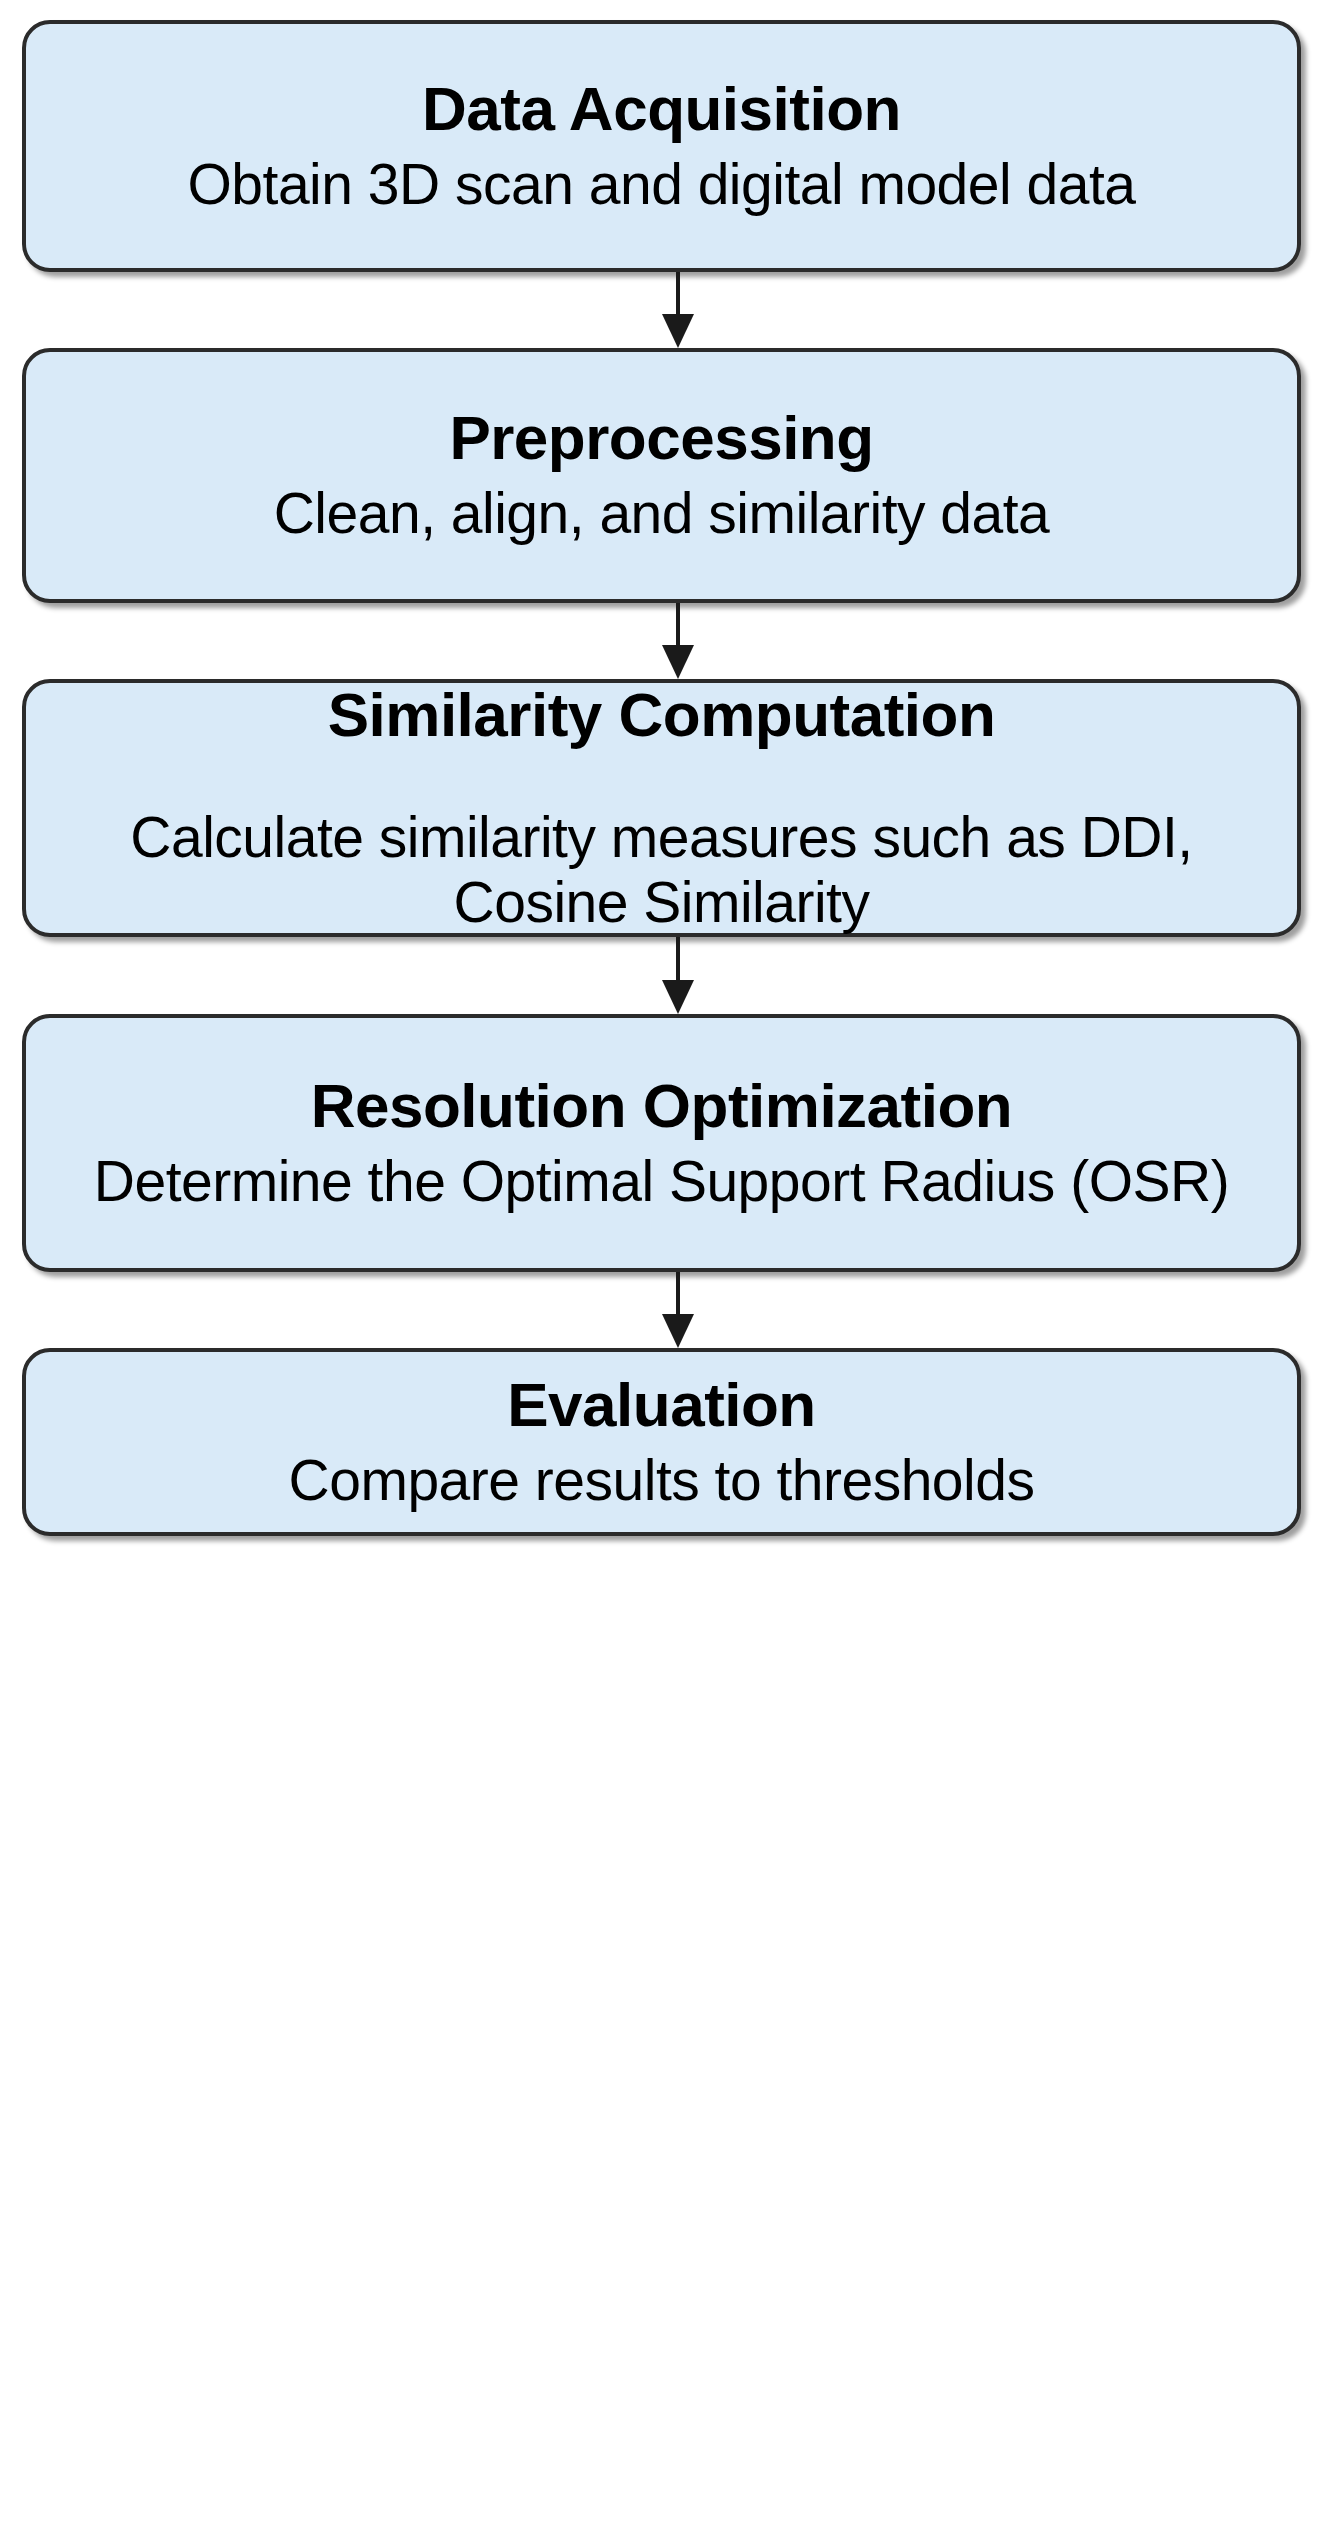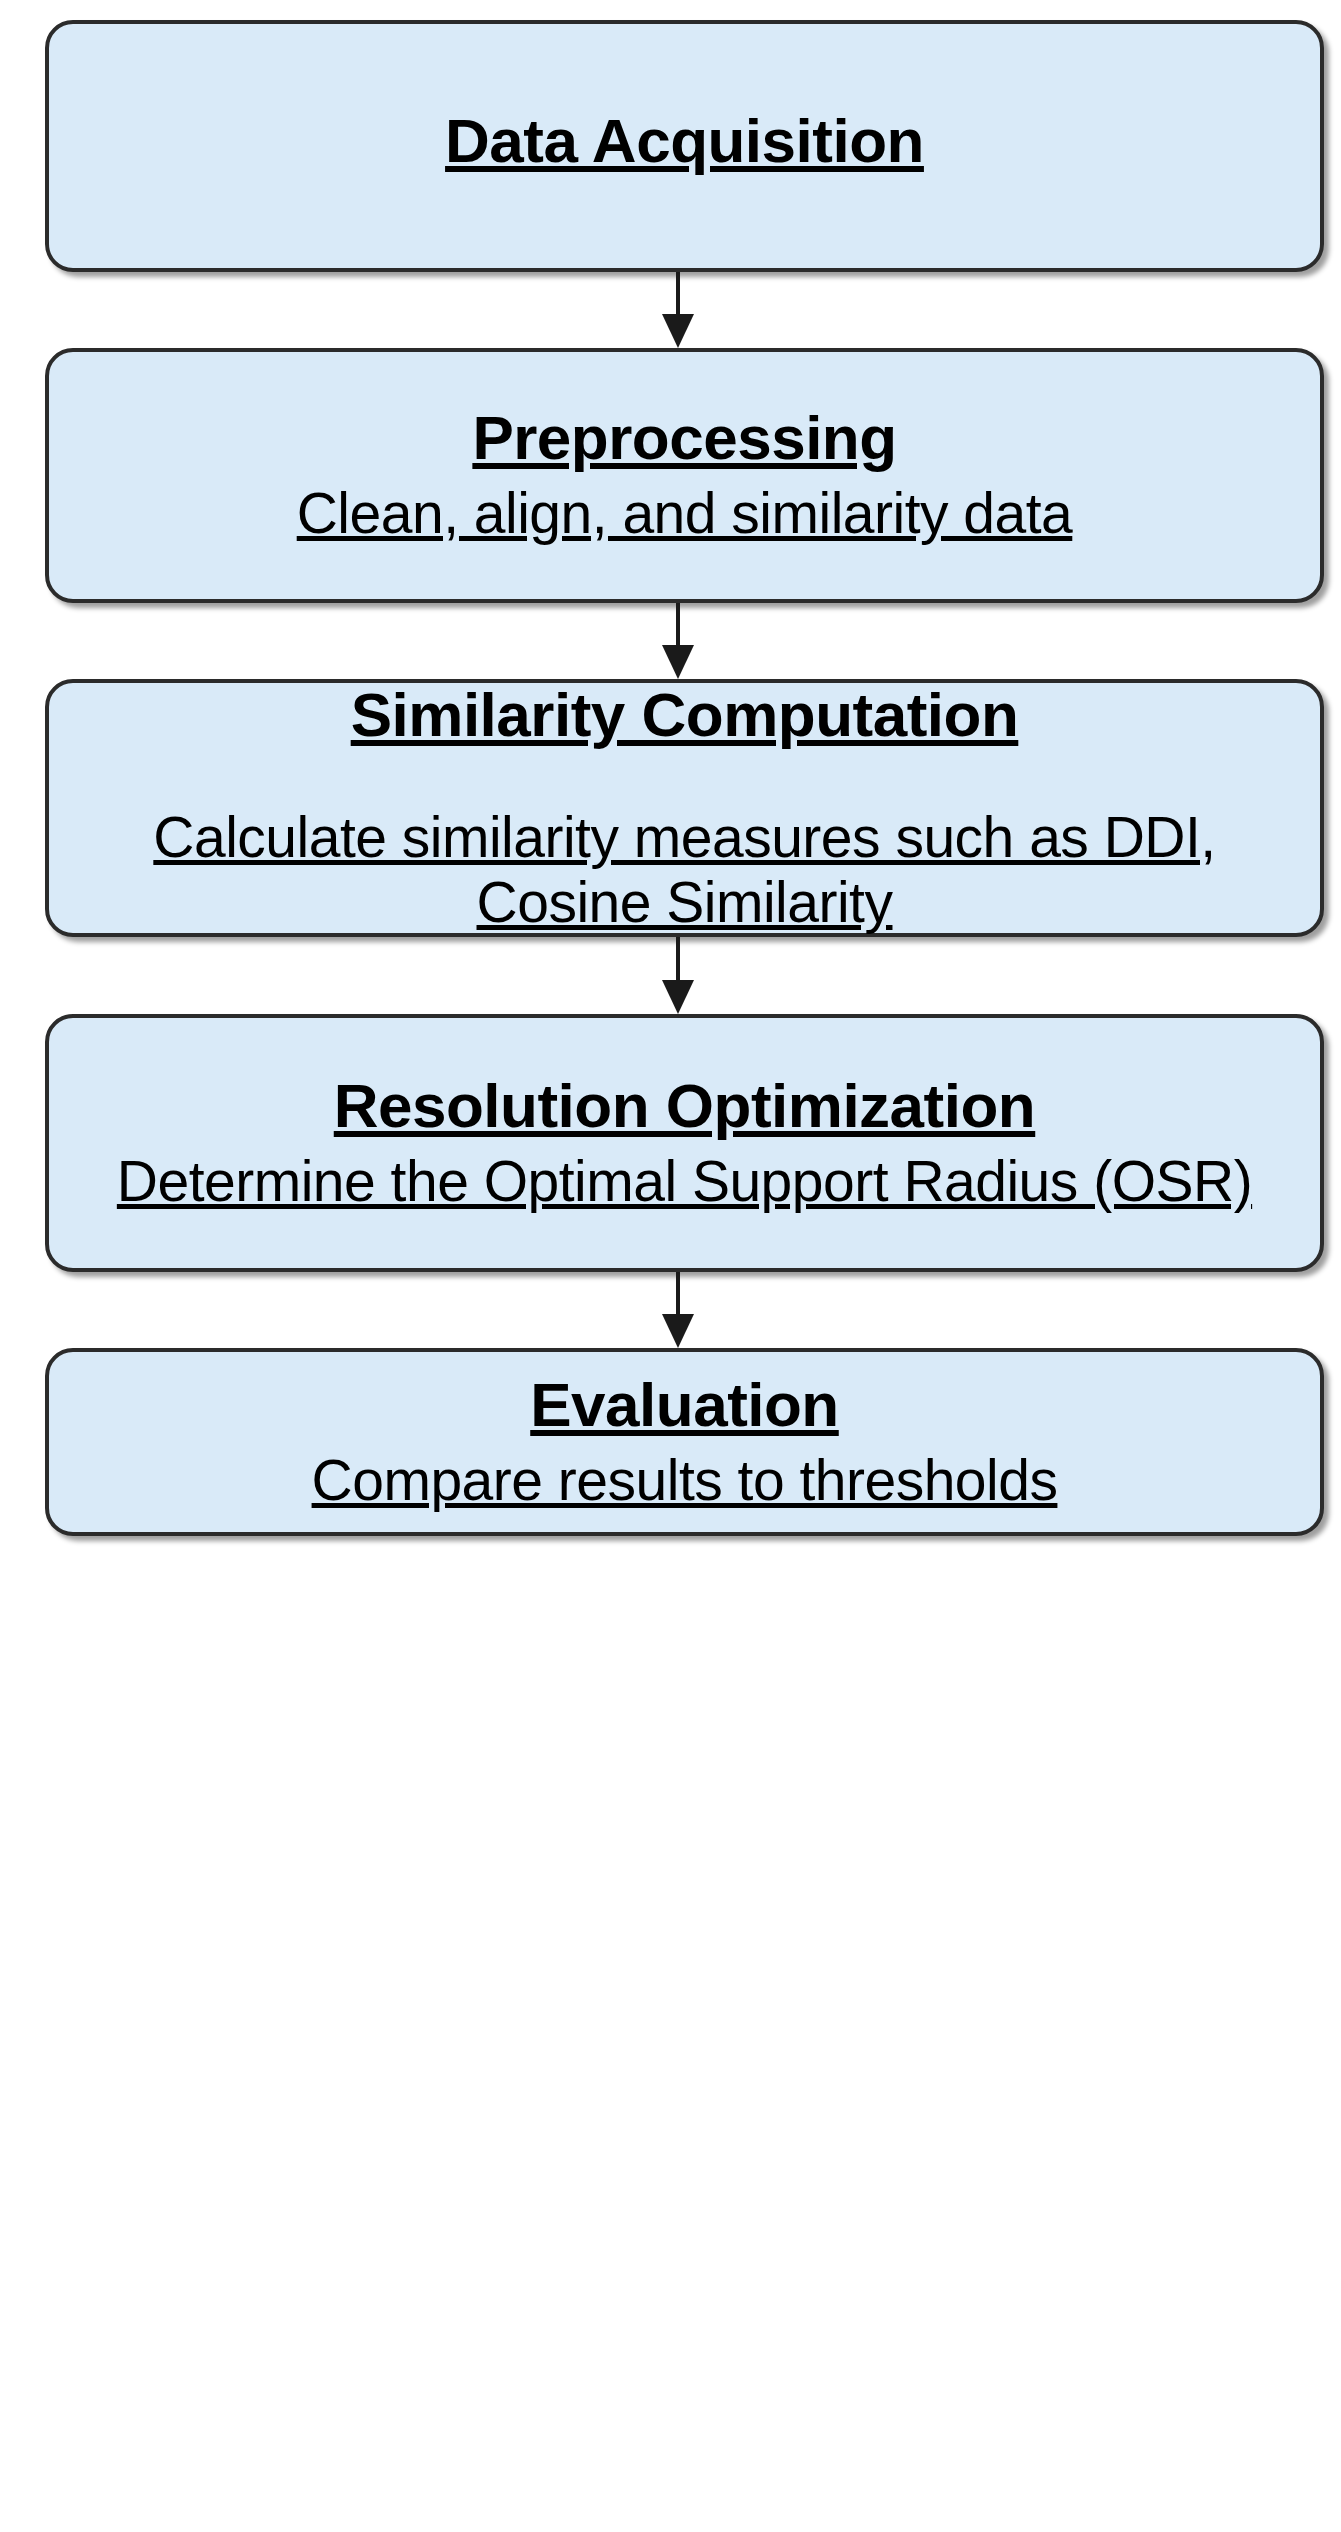--- a/index.html
+++ b/index.html
@@ -16,35 +16,34 @@
 
   #flowchart {
     position: relative;
     width: 1341px;
     height: 2532px;
     background: #ffffff;
   }
 
   .node {
     position: absolute;
-    left: 45px;
+    left: 22px;
     width: 1279px;
     box-sizing: border-box;
     background: #d9eaf8;
     border: 4px solid #2b2b2b;
     border-radius: 28px;
     box-shadow: 5px 5px 5px rgba(0,0,0,0.38);
     display: flex;
     flex-direction: column;
     align-items: center;
     justify-content: center;
     text-align: center;
     padding: 6px 26px;
     color: #000000;
-    text-decoration: underline;
   }
 
   .node-title {
     font-weight: bold;
     font-size: 62px;
     line-height: 1.06;
     letter-spacing: -0.5px;
     margin-bottom: 10px;
     white-space: nowrap;
   }
@@ -93,20 +92,21 @@
   #conn-2 { top: 937px; height: 77px; }
   #conn-3 { top: 1272px; height: 76px; }
 </style>
 </head>
 <body>
 
 <div id="flowchart">
 
   <div class="node" id="node-0" style="background: rgb(217, 234, 248); border-color: rgb(43, 43, 43); color: rgb(0, 0, 0);">
     <div class="node-title">Data Acquisition</div>
+    <div class="node-desc">Obtain 3D scan and digital model data</div>
   </div>
 
   <div class="connector" id="conn-0">
     <div class="shaft" style="height: 42px; background: rgb(26, 26, 26);"></div>
     <div class="head" style="border-top-color: rgb(26, 26, 26);"></div>
   </div>
 
   <div class="node" id="node-1" style="background: rgb(217, 234, 248); border-color: rgb(43, 43, 43); color: rgb(0, 0, 0);">
     <div class="node-title">Preprocessing</div>
     <div class="node-desc">Clean, align, and similarity data</div>

